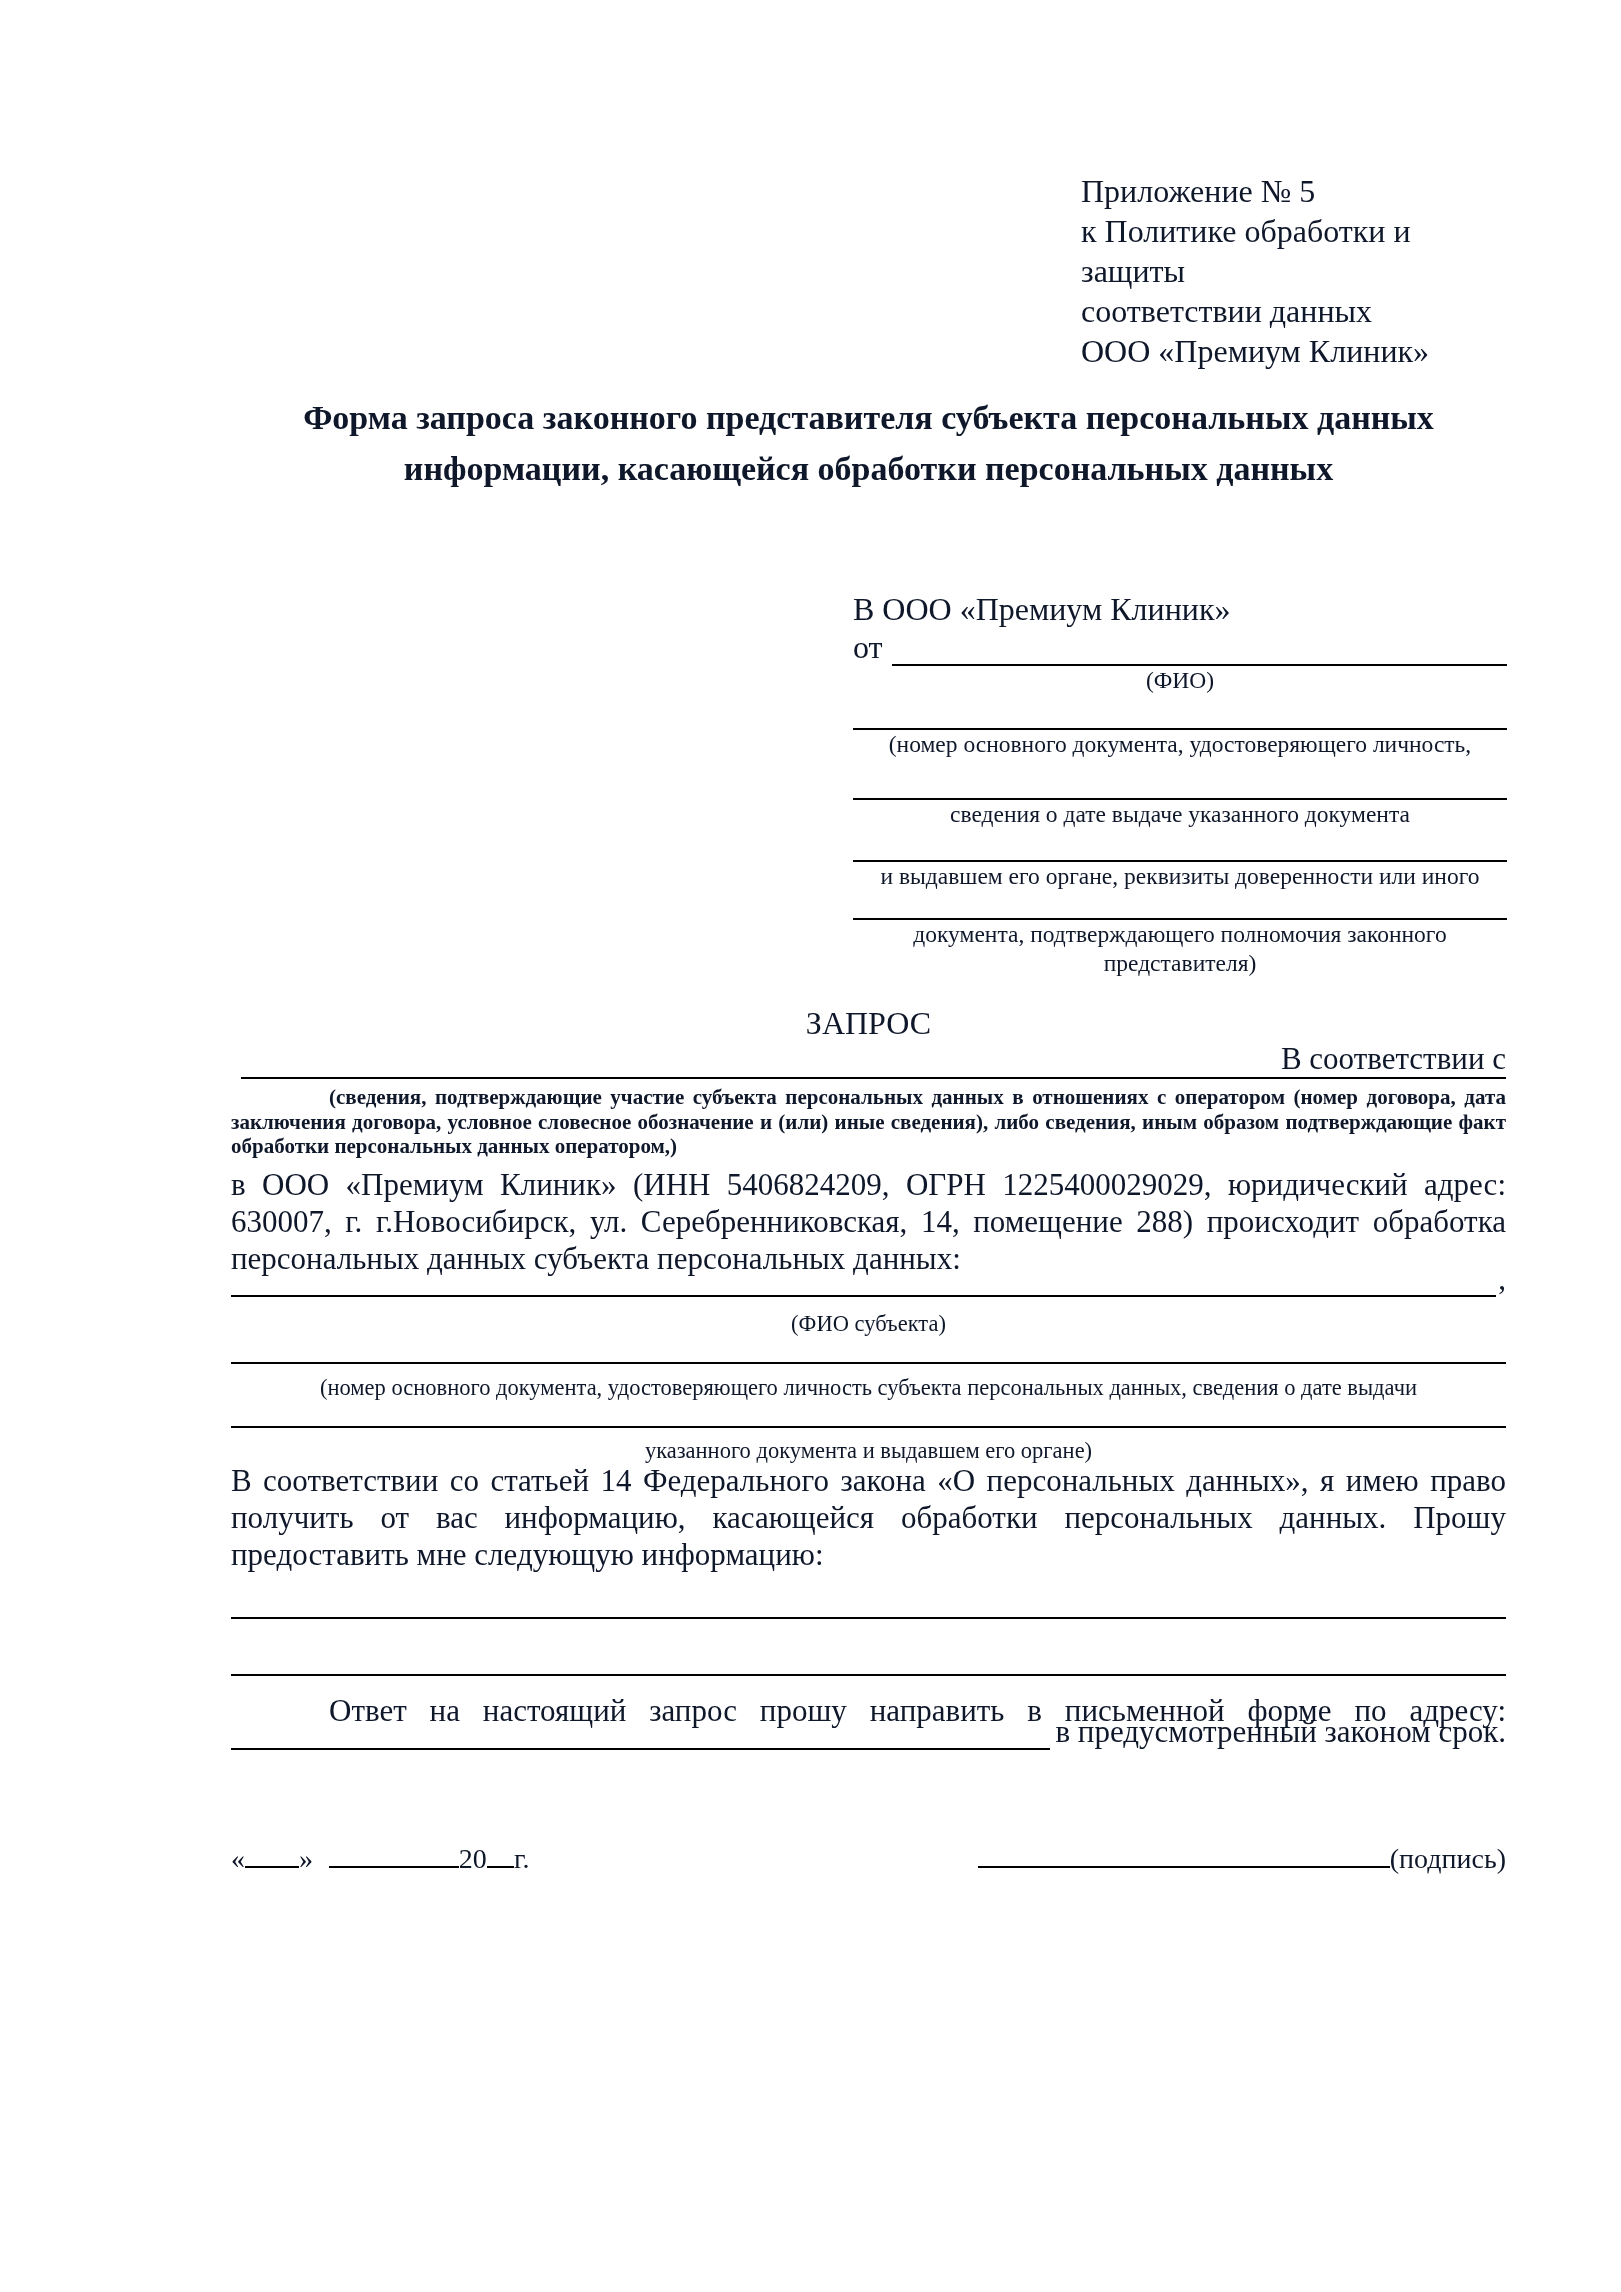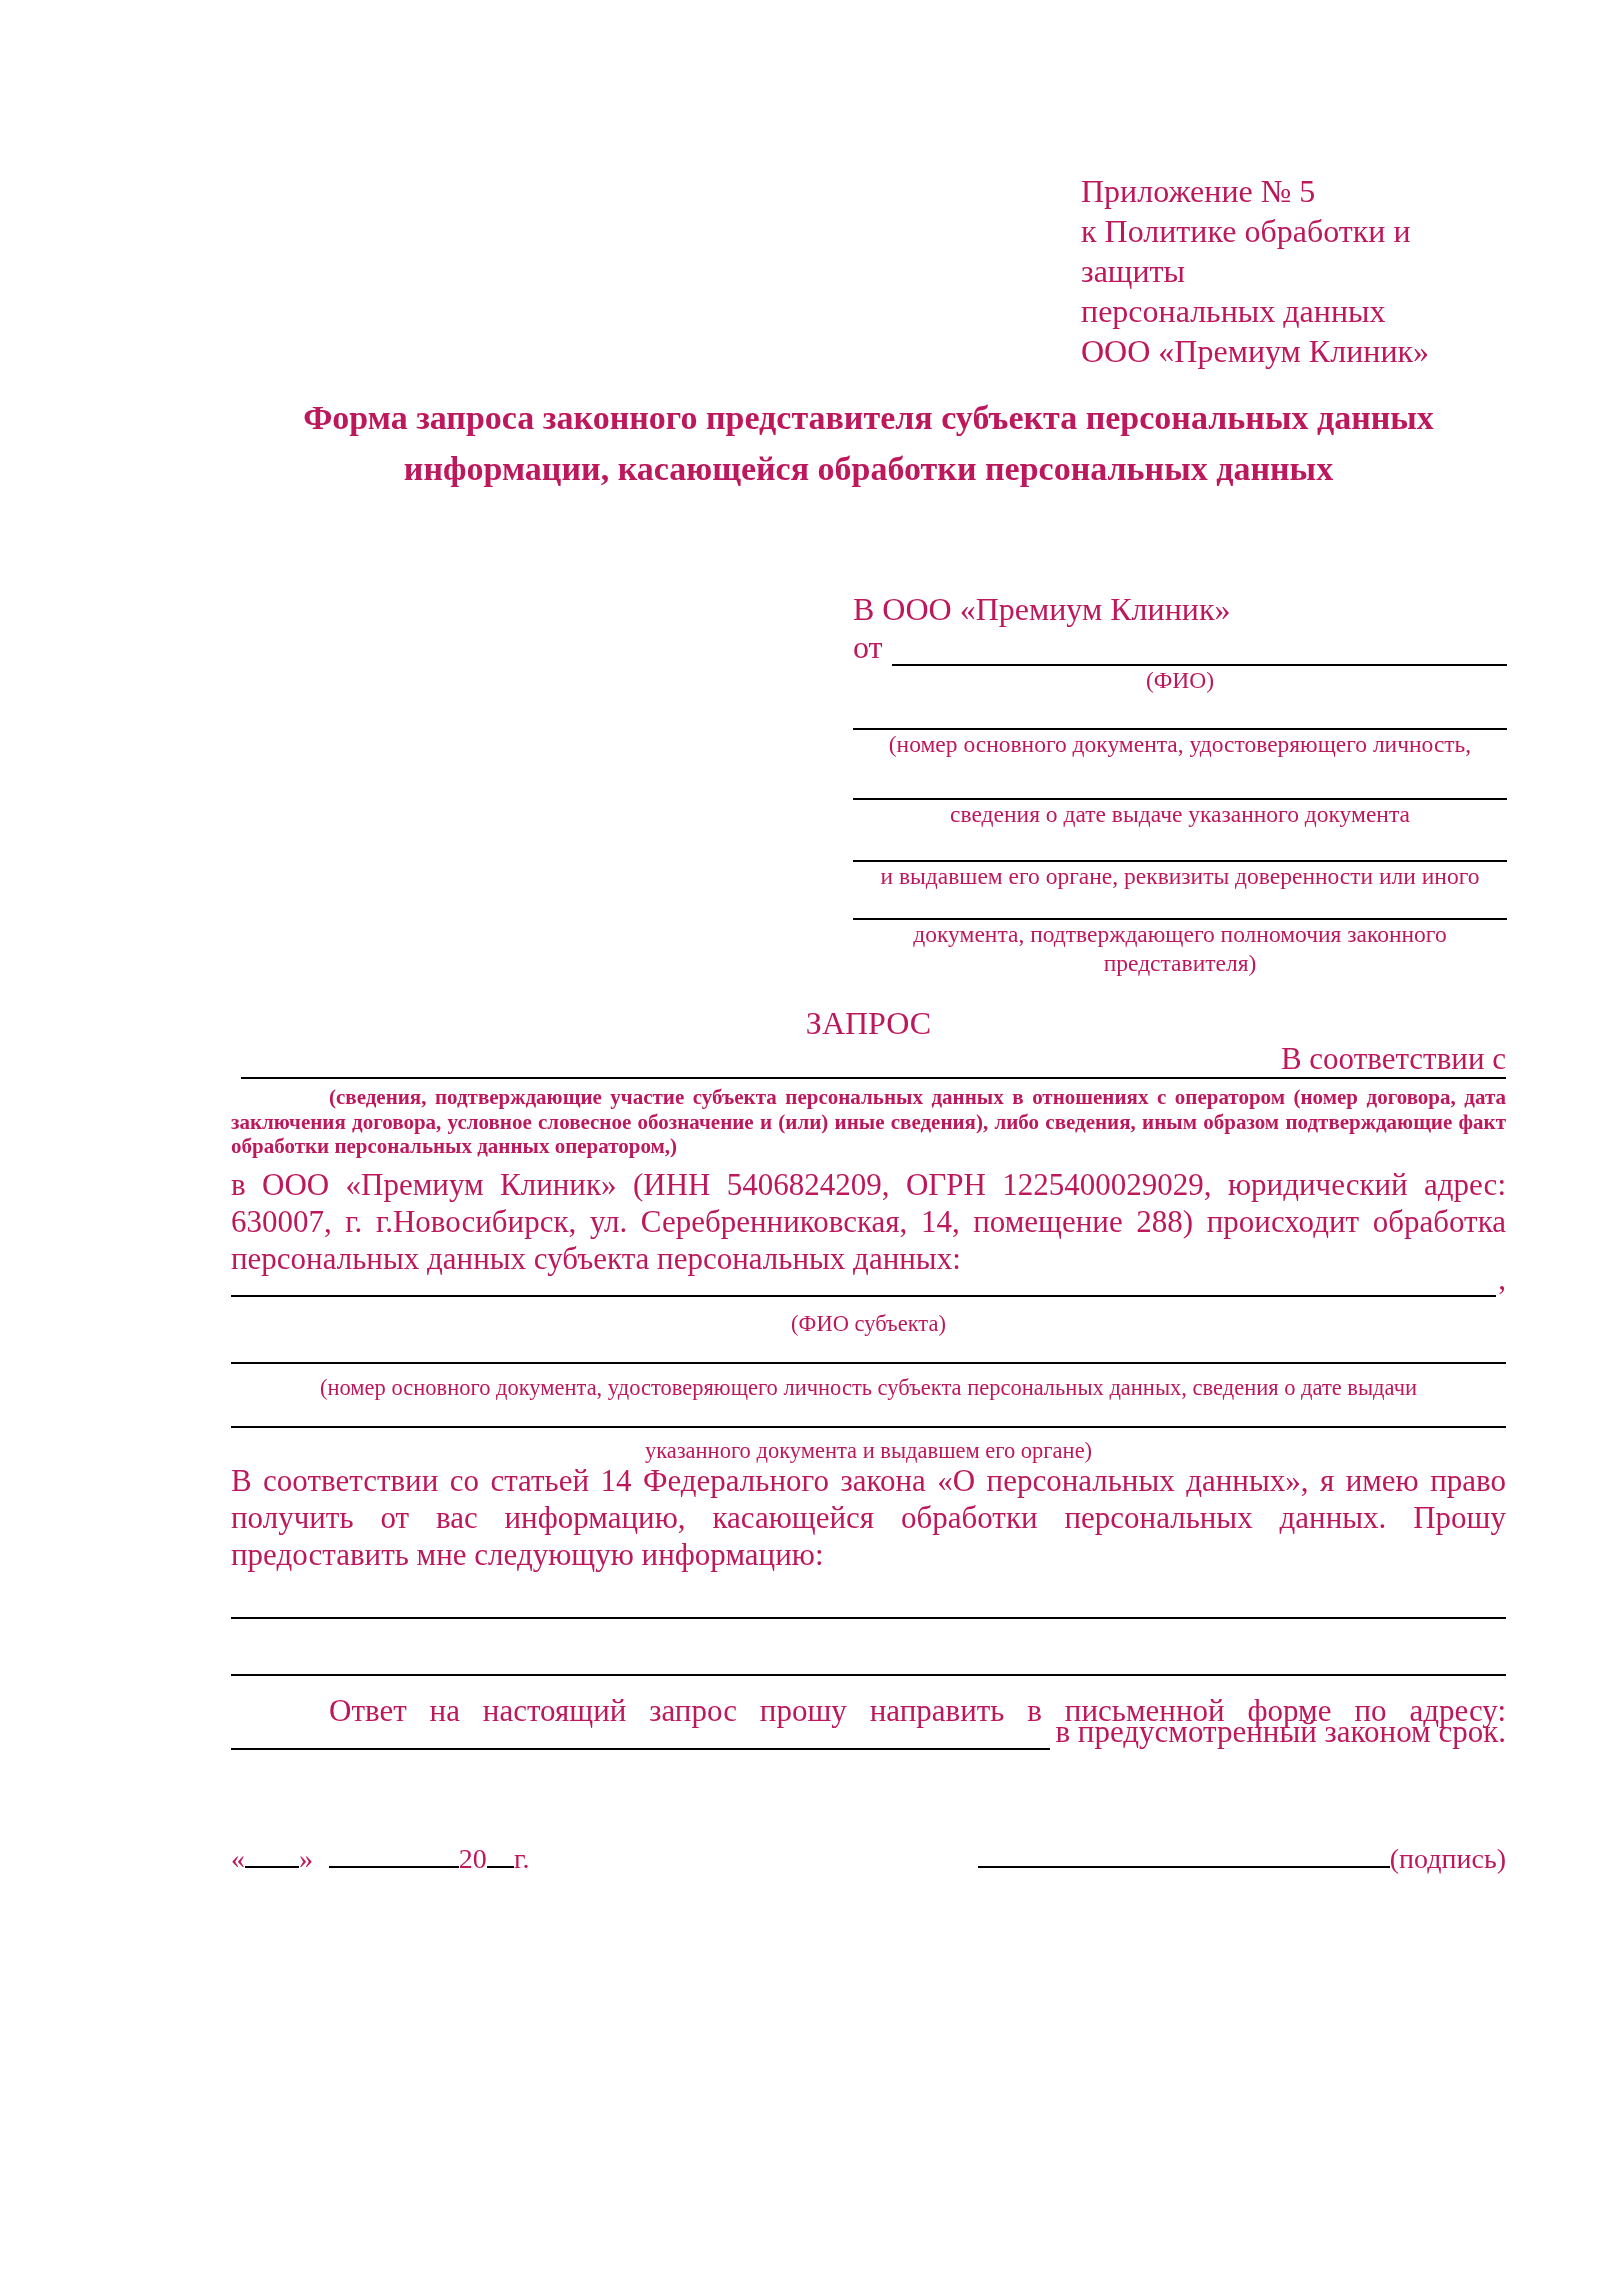--- a/index.html
+++ b/index.html
@@ -1,20 +1,20 @@
 <!DOCTYPE html>
 <html><head>
 <meta charset="utf-8">
 <style>
   html, body { margin:0; padding:0; background:#ffffff; }
   .page {
     position:relative;
     width:1621px; height:2293px;
     background:#ffffff;
-    color:#be185d;
+    color:#0f172a;
     font-family:"Liberation Serif","DejaVu Serif",serif;
     overflow:hidden;
   }
   .abs { position:absolute; }
 
   
   .annex { left:1081px; top:171px; width:441px; font-size:32px; line-height:40px; }
 
   
   .title {
@@ -84,21 +84,21 @@
   .nowrap { white-space:nowrap; }
 </style>
 </head>
 <body>
 
 <div class="page">
 
   <div class="abs annex">
     <div>Приложение № 5</div>
     <div>к Политике обработки и защиты</div>
-    <div>персональных данных</div>
+    <div>соответствии данных</div>
     <div>ООО «Премиум Клиник»</div>
   </div>
 
   <h1 class="abs title">Форма запроса законного представителя субъекта персональных данных информации, касающейся обработки персональных данных</h1>
 
   <div class="abs addressee">
     <div class="addr-to">В ООО «Премиум Клиник»</div>
     <div class="row from-row">
       <span>от</span>
       <span class="fill"></span>

